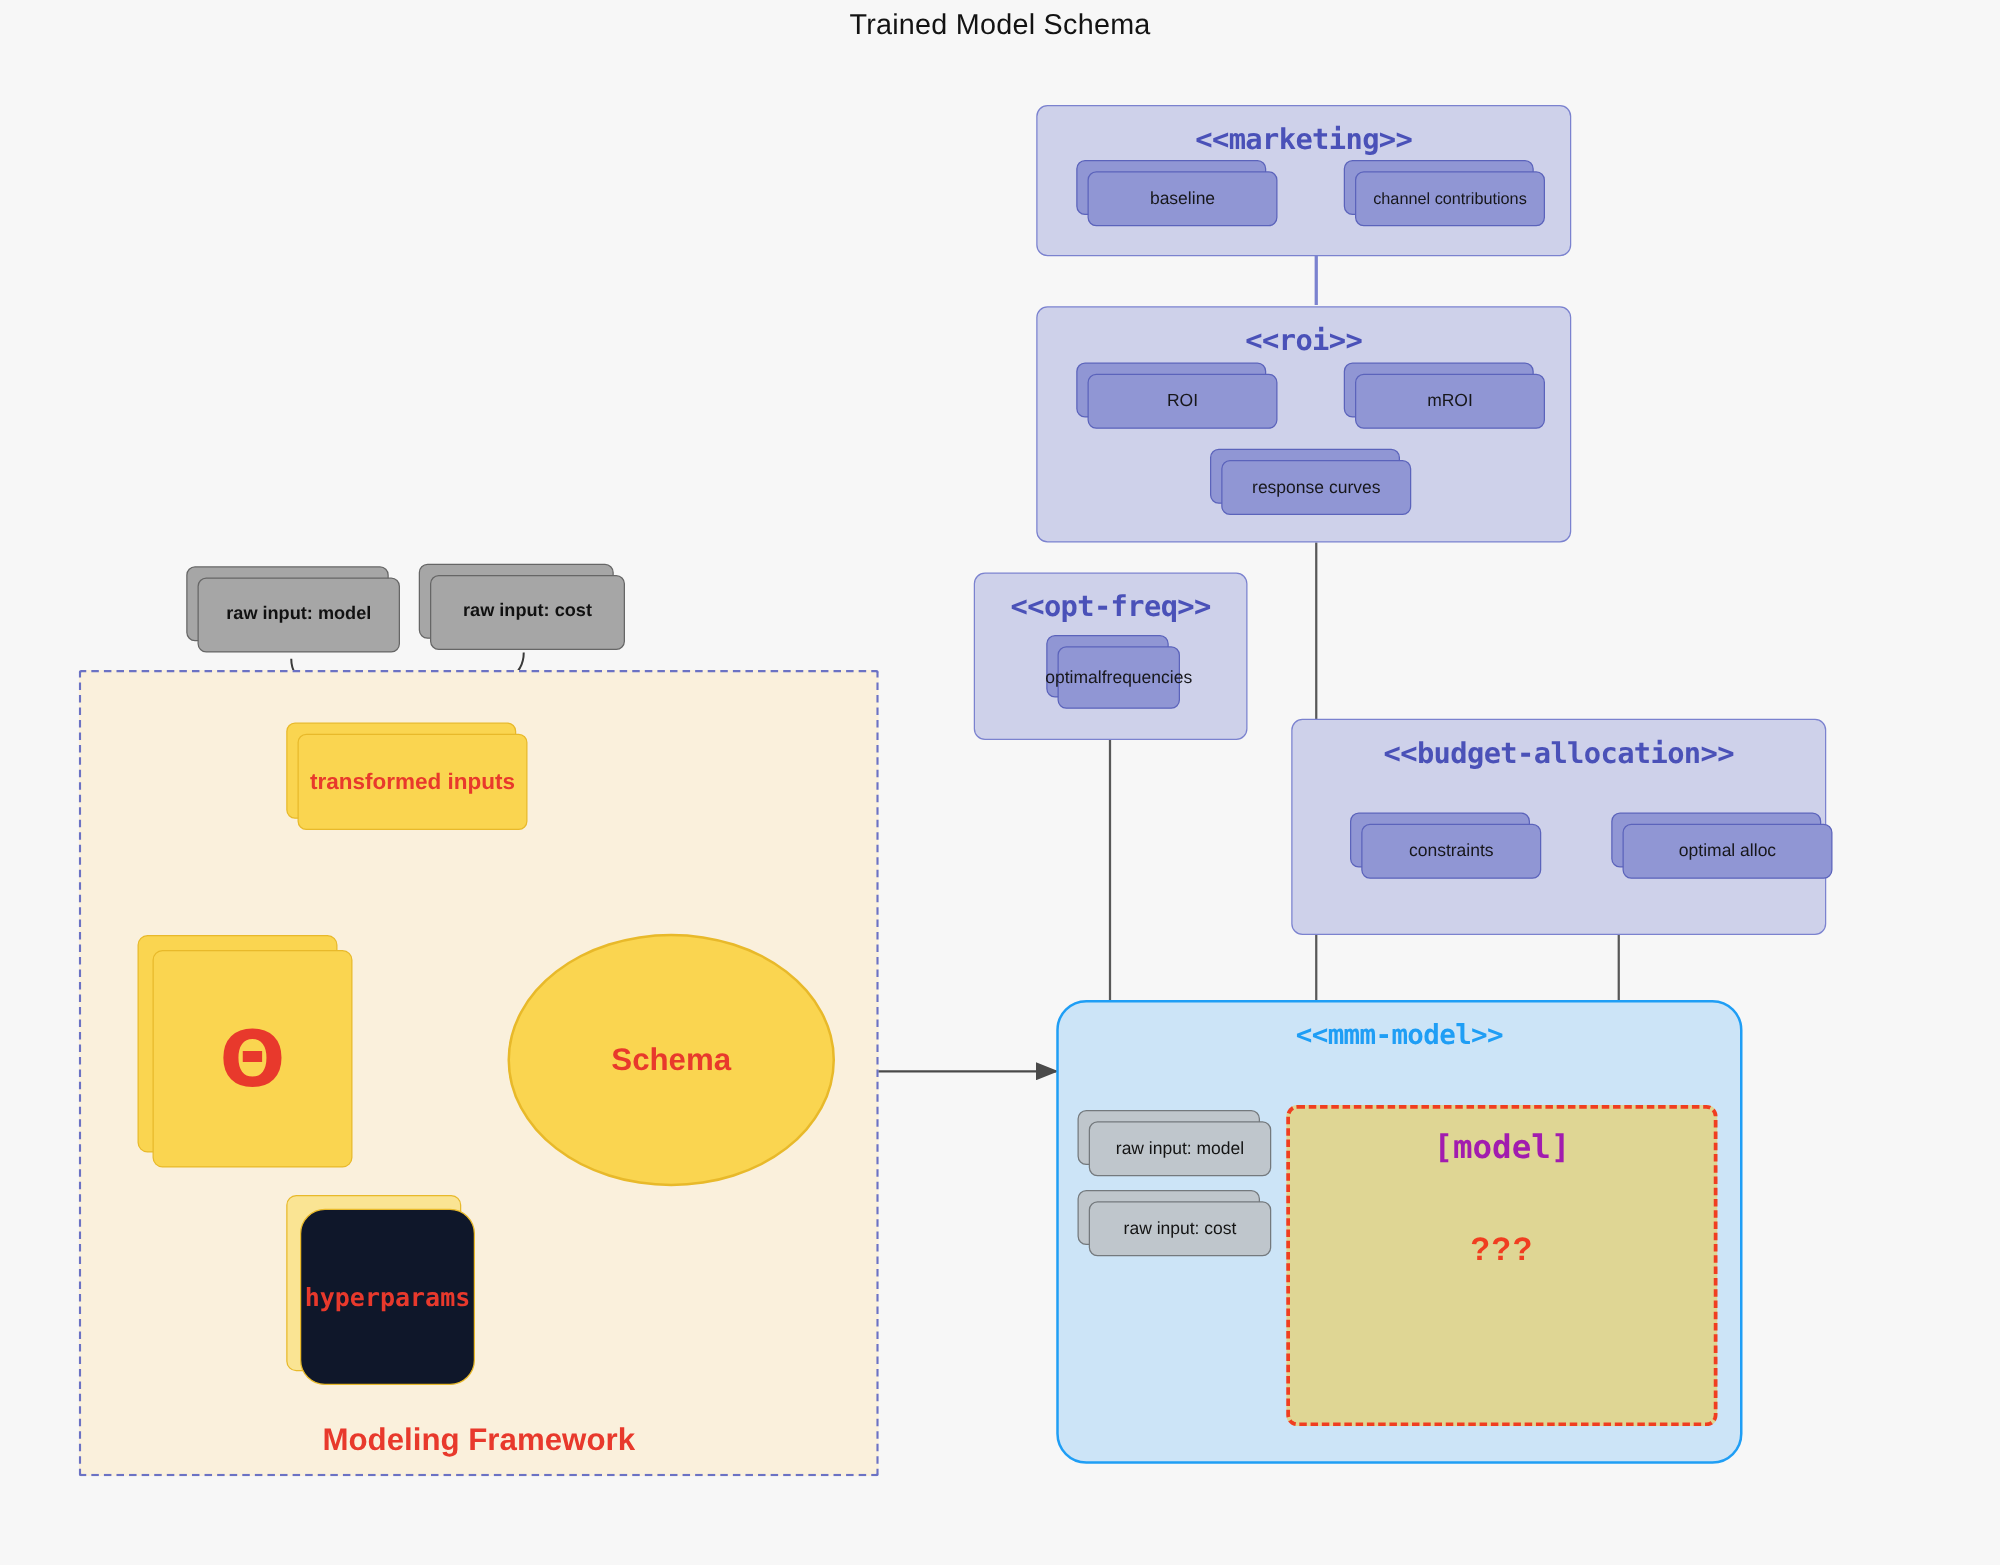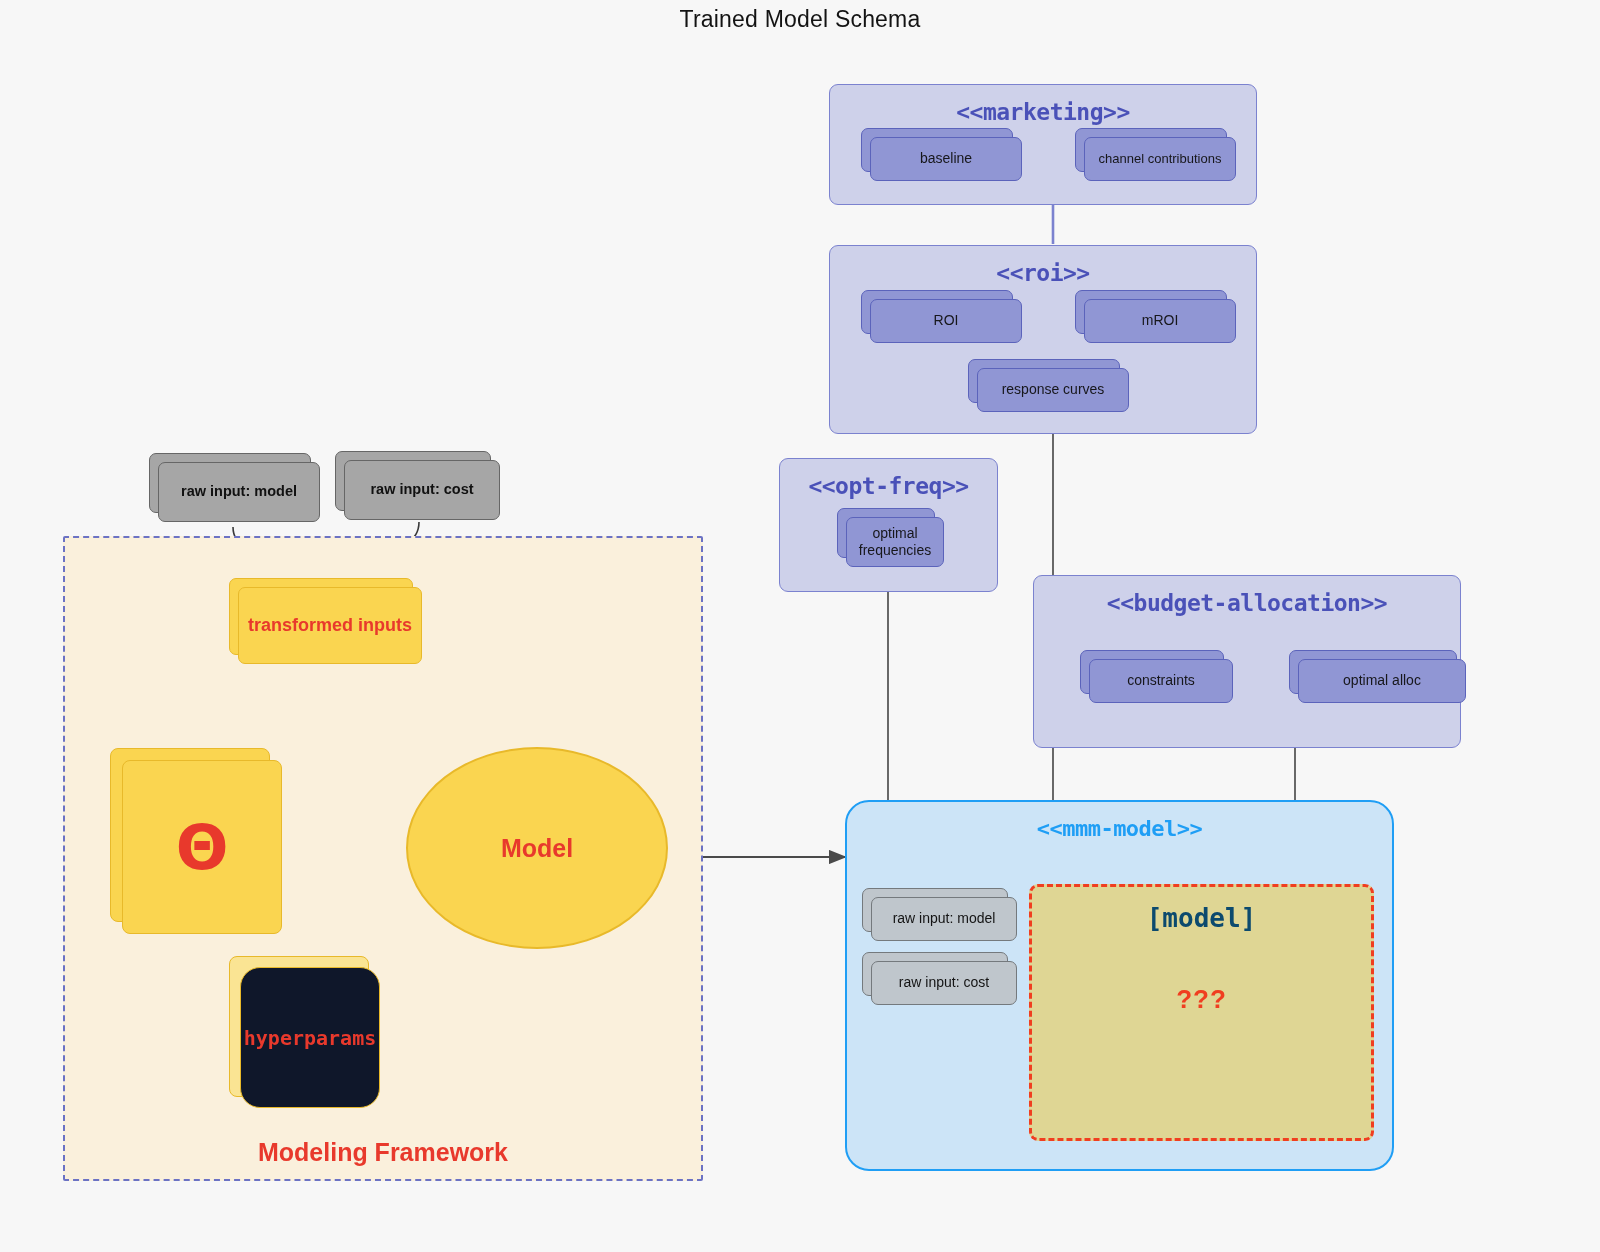--- a/index.html
+++ b/index.html
@@ -141,21 +141,21 @@
     position:absolute;
     box-sizing:border-box;
     background:#dfd694;
     border:3px dashed #f03e20;
     border-radius:9px;
   }
   .model-box .model-title{
     position:absolute;left:0;right:0;top:16px;
     text-align:center;
     font-family:"DejaVu Sans Mono","Liberation Mono",monospace;
-    font-size:26px;font-weight:bold;color:#0c4a6e;
+    font-size:26px;font-weight:bold;color:#a21caf;
   }
   .model-box .model-q{
     position:absolute;left:0;right:0;top:97px;
     text-align:center;
     font-size:26px;font-weight:bold;color:#f03e20;
     letter-spacing:1px;
   }
 </style>
 </head>
 <body>
@@ -232,21 +232,21 @@
     <div class="node lav" style="left:254px;top:52px;width:152px;height:44px;">
       <div class="back"></div>
       <div class="front" style="font-size:13px;">channel contributions</div>
     </div>
   </div>
 
   <div class="pkg purple" style="left:779px;top:458px;width:219px;height:134px;">
     <div class="pkg-title">&lt;&lt;opt-freq&gt;&gt;</div>
     <div class="node lav" style="left:66px;top:58px;width:98px;height:50px;">
       <div class="back"></div>
-      <div class="front" style="flex-direction:column;">
+      <div class="front" style="flex-direction:row;">
         <span>optimal</span>
         <span>frequencies</span>
       </div>
     </div>
   </div>
 
   <div class="pkg purple" style="left:1033px;top:575px;width:428px;height:173px;padding-left:18px;">
     <div class="pkg-title">&lt;&lt;budget-allocation&gt;&gt;</div>
     <div class="node lav" style="left:55px;top:83px;width:144px;height:44px;">
       <div class="back"></div>
@@ -293,21 +293,21 @@
     <div class="back"></div>
     <div class="front">transformed inputs</div>
   </div>
 
   <div class="theta-box" style="left:122px;top:760px;width:160px;height:174px;">
     <div class="back"></div>
     <div class="front">Θ</div>
   </div>
 
   <div class="ellipse" style="left:406px;top:747px;width:262px;height:202px;">
-    <span>Model</span>
+    <span>Schema</span>
   </div>
 
   <div class="hyper-box" style="left:240px;top:967px;width:140px;height:141px;">
     <div class="back"></div>
     <div class="front">hyperparams</div>
   </div>
 
 </div>
 
 </body></html>

